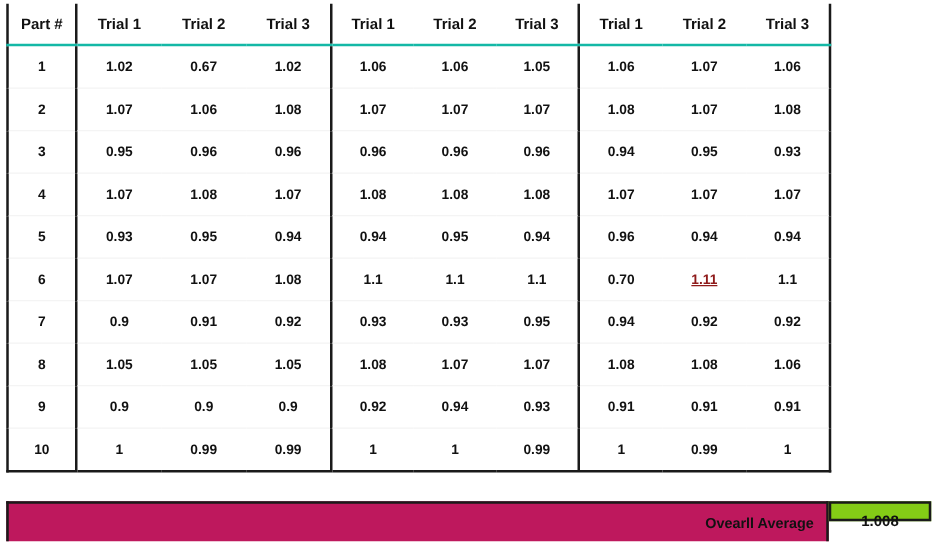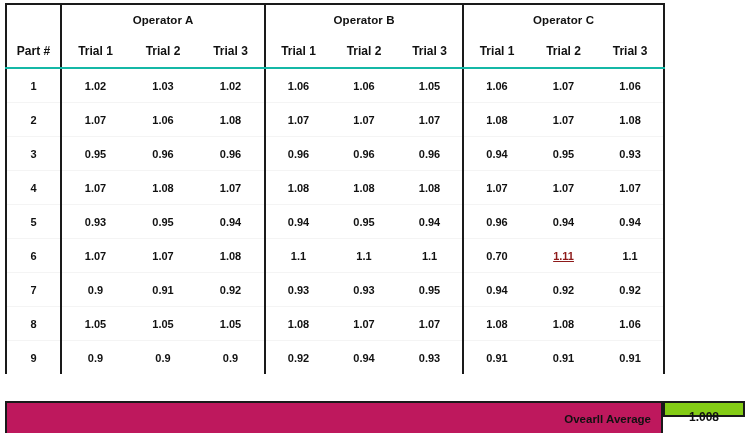--- a/index.html
+++ b/index.html
@@ -149,47 +149,41 @@
         <col style="width:68px">
       <col style="width:66px">
         <col style="width:66px">
         <col style="width:66px">
       <col style="width:67px">
         <col style="width:67px">
         <col style="width:67px">
     </colgroup>
     <tbody>
 
-      <tr class="op-row">
-        <td class="op-blank outer-l outer-t"></td>
-        <td class="op-a outer-t grp-div-l" colspan="3">Operator A</td>
-        <td class="op-b outer-t grp-div-l" colspan="3">Operator B</td>
-        <td class="op-c outer-t grp-div-l outer-r" colspan="3">Operator C</td>
-      </tr>
 
       <tr class="trial-row">
         <td class="outer-l">Part #</td>
 
         <td class="grp-div-l">Trial 1</td>
         <td>Trial 2</td>
         <td>Trial 3</td>
 
         <td class="grp-div-l">Trial 1</td>
         <td>Trial 2</td>
         <td>Trial 3</td>
 
         <td class="grp-div-l">Trial 1</td>
         <td>Trial 2</td>
         <td class="outer-r">Trial 3</td>
       </tr>
 
       <tr class="data-row">
         <td class="partno outer-l">1</td>
         <td class="val grp-div-l">1.02</td>
-        <td class="val">1.03</td>
+        <td class="val">0.67</td>
         <td class="val">1.02</td>
         <td class="val grp-div-l">1.06</td>
         <td class="val">1.06</td>
         <td class="val">1.05</td>
         <td class="val grp-div-l">1.06</td>
         <td class="val">1.07</td>
         <td class="val outer-r">1.06</td>
       </tr>
 
       <tr class="data-row">
@@ -289,20 +283,32 @@
         <td class="val">0.9</td>
         <td class="val">0.9</td>
         <td class="val grp-div-l">0.92</td>
         <td class="val">0.94</td>
         <td class="val">0.93</td>
         <td class="val grp-div-l">0.91</td>
         <td class="val">0.91</td>
         <td class="val outer-r">0.91</td>
       </tr>
 
+      <tr class="data-row">
+        <td class="partno outer-l outer-b">10</td>
+        <td class="val grp-div-l outer-b">1</td>
+        <td class="val outer-b">0.99</td>
+        <td class="val outer-b">0.99</td>
+        <td class="val grp-div-l outer-b">1</td>
+        <td class="val outer-b">1</td>
+        <td class="val outer-b">0.99</td>
+        <td class="val grp-div-l outer-b">1</td>
+        <td class="val outer-b">0.99</td>
+        <td class="val outer-r outer-b">1</td>
+      </tr>
 
     </tbody>
   </table>
 
   <div class="footer">
     <div class="footer-frame">
       <div class="avg-label">Ovearll Average</div>
     </div>
     <div class="avg-box">1.008</div>
   </div>

